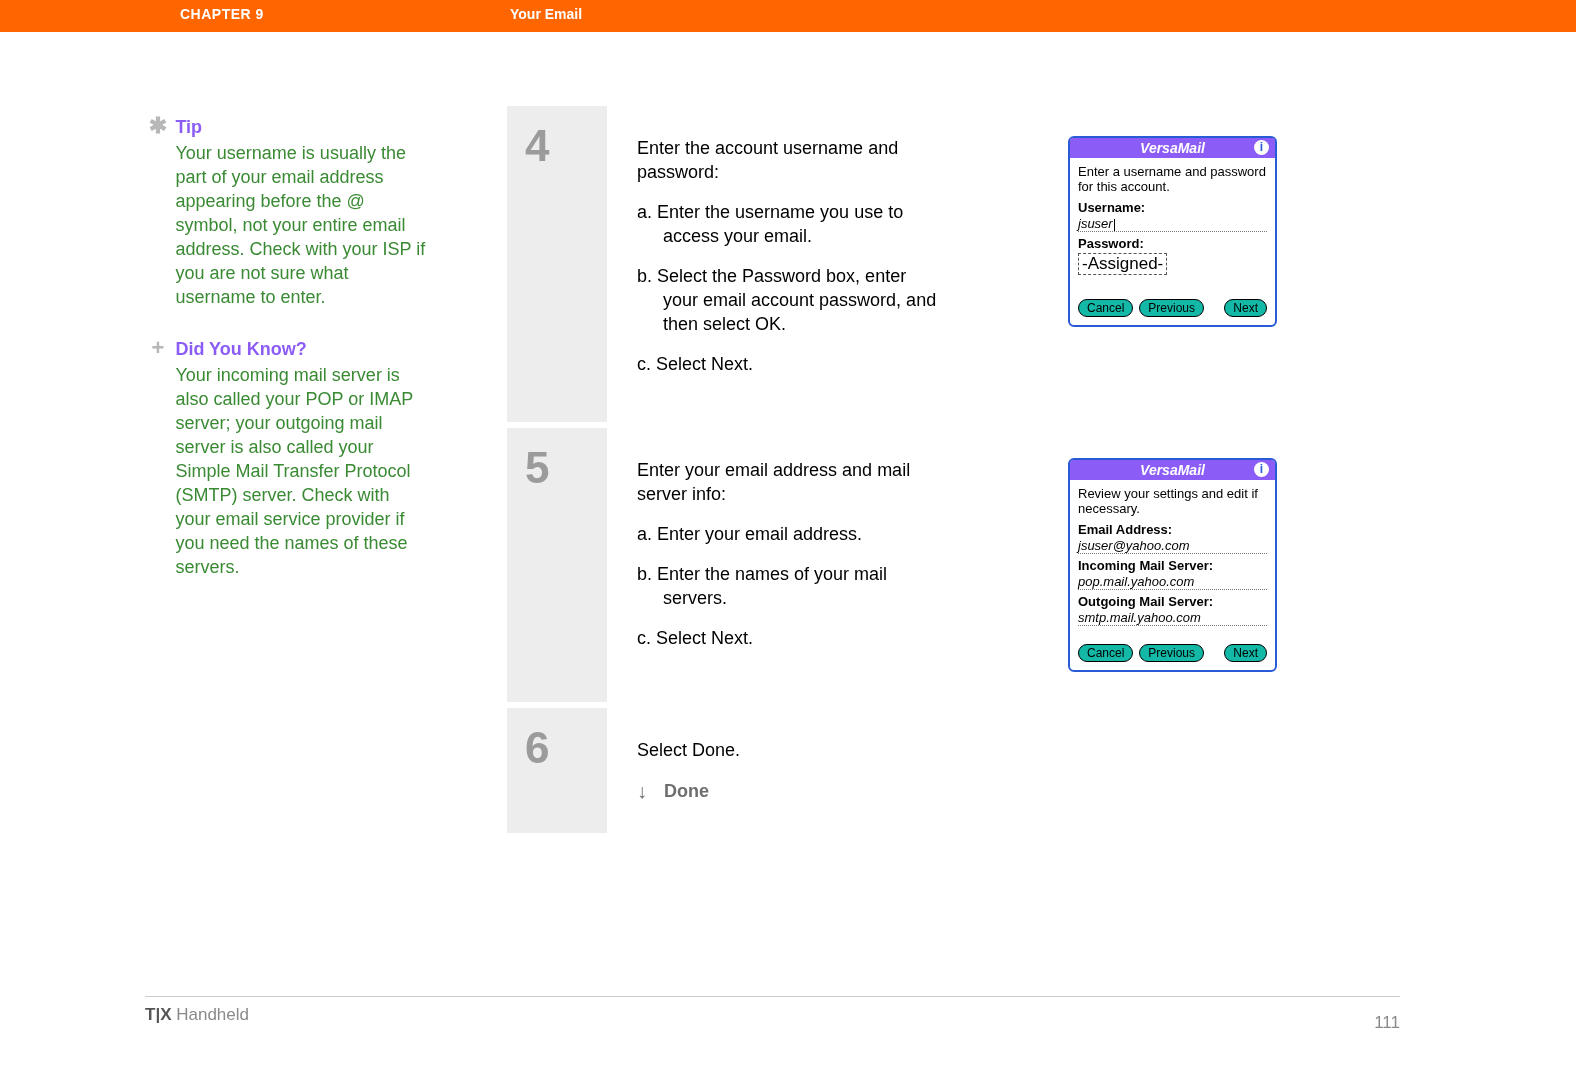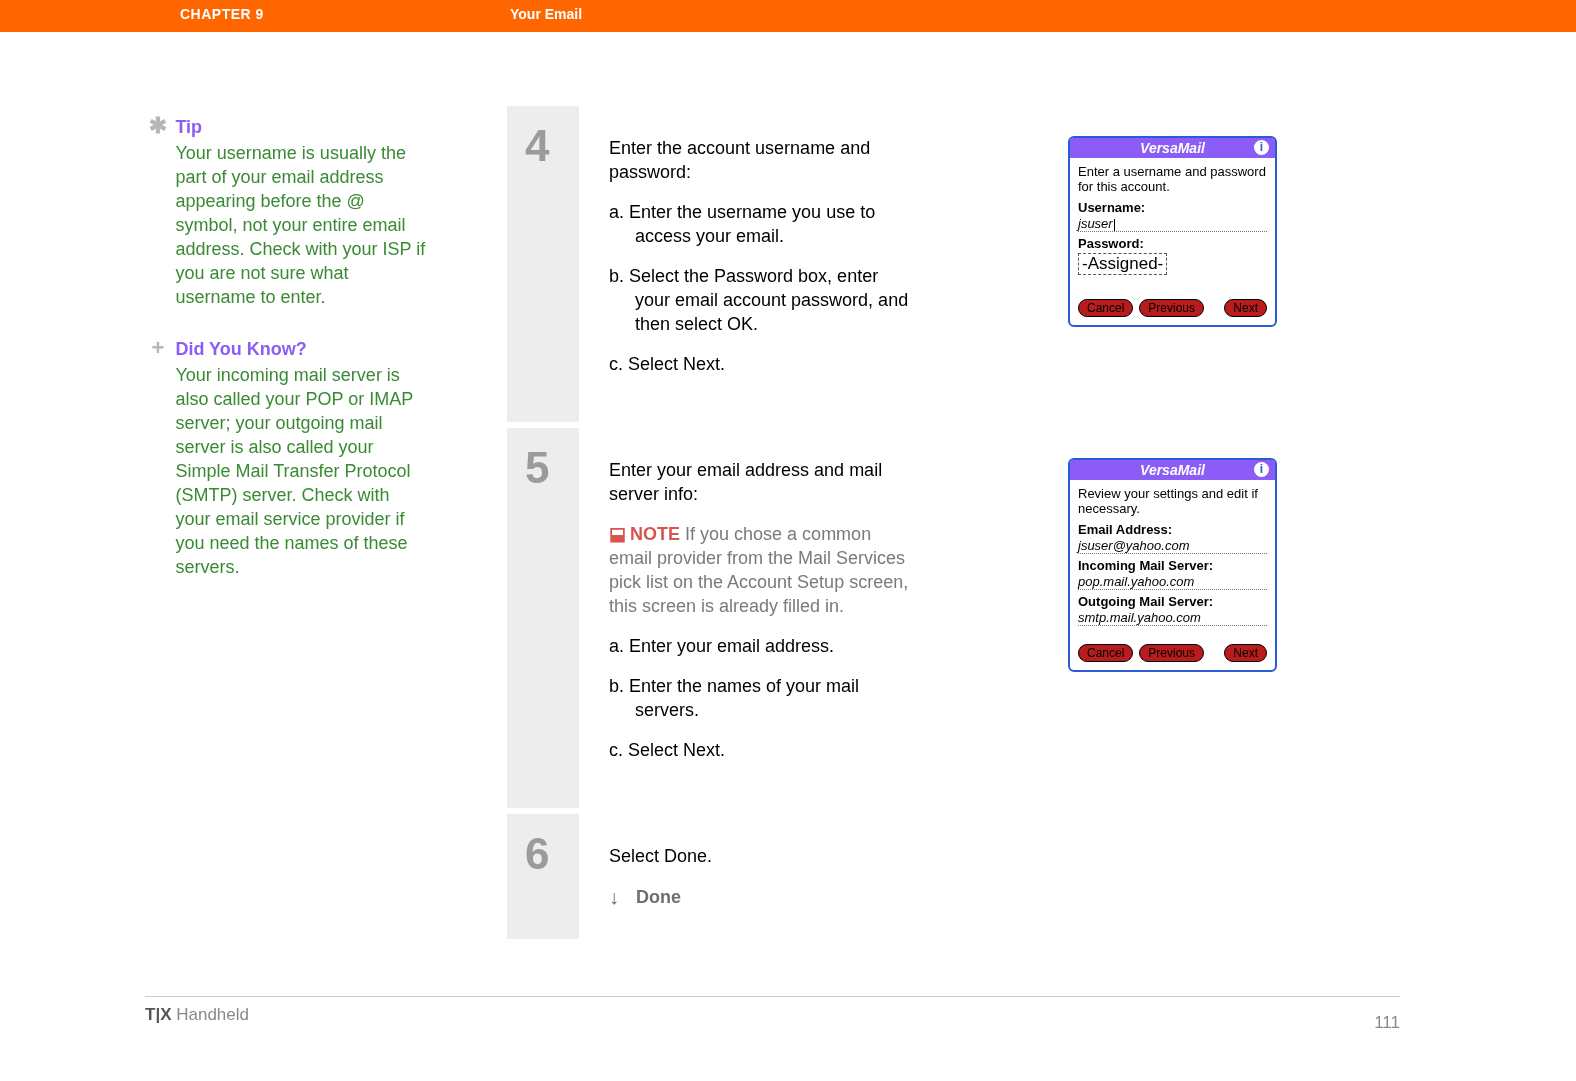--- a/index.html
+++ b/index.html
@@ -16,21 +16,21 @@
   .side-icon { display:inline-block; width:26px; vertical-align:top; text-align:center; font-size:22px; color:#b7b7b7; font-weight:bold; line-height:22px; }
   .side-text { display:inline-block; width:250px; vertical-align:top; font-size:18px; line-height:24px; }
   .side-head { color:#8b5cf6; font-weight:bold; margin-bottom:2px; display:block; }
   .side-body { color:#3a8a34; }
 
   
   .main { position:absolute; left:507px; top:106px; width:790px; }
   .step { background:#ededed; margin-bottom:6px; position:relative; }
   .step-num-wrap { position:absolute; left:0; top:0; bottom:0; width:100px; }
   .step-num { color:#9b9b9b; font-size:44px; font-weight:bold; padding:15px 0 0 18px; }
-  .step-body { background:#fff; margin-left:72px; padding:30px 20px 30px 30px; min-height:40px; }
+  .step-body { background:#fff; margin-left:100px; padding:30px 20px 30px 30px; min-height:40px; }
   .instr { width:300px; font-size:18px; line-height:24px; }
   .instr-row { display:flex; align-items:flex-start; }
   .instr p { margin:0 0 16px 0; }
   .sub { margin:0 0 16px 0; padding-left:26px; text-indent:-26px; }
   .note-label { color:#d9534f; font-weight:bold; }
   .note-text { color:#7a7a7a; }
   .done-row { margin-top:8px; }
   .done-icon { display:inline-block; width:22px; color:#6e6e6e; font-size:20px; font-weight:bold; vertical-align:middle; }
   .done-word { color:#6e6e6e; font-weight:bold; font-size:18px; vertical-align:middle; }
   .note-flag-icon { color:#d9534f; font-weight:bold; margin-right:4px; }
@@ -38,21 +38,21 @@
   
   .device { width:205px; border:2px solid #2a5bd7; border-radius:6px; background:#fff; font-family: Tahoma, Geneva, sans-serif; font-size:13px; color:#000; margin-left:auto; }
   .device-title { background:#8b5cf6; color:#fff; text-align:center; font-weight:bold; font-style:italic; padding:2px 0; position:relative; font-size:14px; border-radius:3px 3px 0 0; }
   .device-title .info { position:absolute; right:6px; top:2px; width:15px; height:15px; border-radius:50%; background:#fff; color:#2a5bd7; font-weight:bold; font-style:normal; font-size:12px; line-height:15px; text-align:center; }
   .device-inner { padding:6px 8px 8px 8px; }
   .dev-text { font-size:13px; line-height:15px; margin-bottom:6px; }
   .dev-label { font-weight:bold; font-size:13px; margin-top:4px; }
   .dev-field { border-bottom:1px dotted #777; font-size:13px; padding:1px 0 0 0; margin-bottom:4px; min-height:15px;font-style:italic; }
   .dev-password { display:inline-block; border:1px dashed #555; padding:0 3px; font-size:17px; margin-top:2px; margin-bottom:6px; }
   .dev-buttons { margin-top:18px; display:flex; gap:6px; }
-  .dev-btn { border:1.5px solid #000; border-radius:10px; padding:0 8px; font-size:12px; background:#b91c1c; line-height:16px; }
+  .dev-btn { border:1.5px solid #000; border-radius:10px; padding:0 8px; font-size:12px; background:#14b8a6; line-height:16px; }
   .dev-btn.next { margin-left:auto; }
   .cursor { display:inline-block; width:1px; height:12px; background:#000; vertical-align:middle; margin-left:1px; }
 
   
   .footer { position:absolute; left:145px; right:176px; bottom:56px; border-top:1px solid #ccc; padding-top:8px; font-size:17px; color:#8a8a8a; }
   .footer .prod1 { color:#555; font-weight:600; }
   .footer .page-num { position:absolute; right:0; top:16px; color:#8a8a8a; }
 </style>
 </head>
 <body>
@@ -118,24 +118,20 @@
     </div>
 
     <div class="step">
       <div class="step-num-wrap">
         <div class="step-num">5</div>
       </div>
       <div class="step-body">
         <div class="instr-row">
           <div class="instr">
             <p>Enter your email address and mail server info:</p>
-            <p>
-              <span class="note-flag-icon">⬓</span><span class="note-label">NOTE</span>
-              <span class="note-text"> If you chose a common email provider from the Mail Services pick list on the Account Setup screen, this screen is already filled in.</span>
-            </p>
             <p class="sub">a.  Enter your email address.</p>
             <p class="sub">b.  Enter the names of your mail servers.</p>
             <p class="sub">c.  Select Next.</p>
           </div>
           <div class="device">
             <div class="device-title">
               <span>VersaMail</span>
               <span class="info">i</span>
             </div>
             <div class="device-inner">

